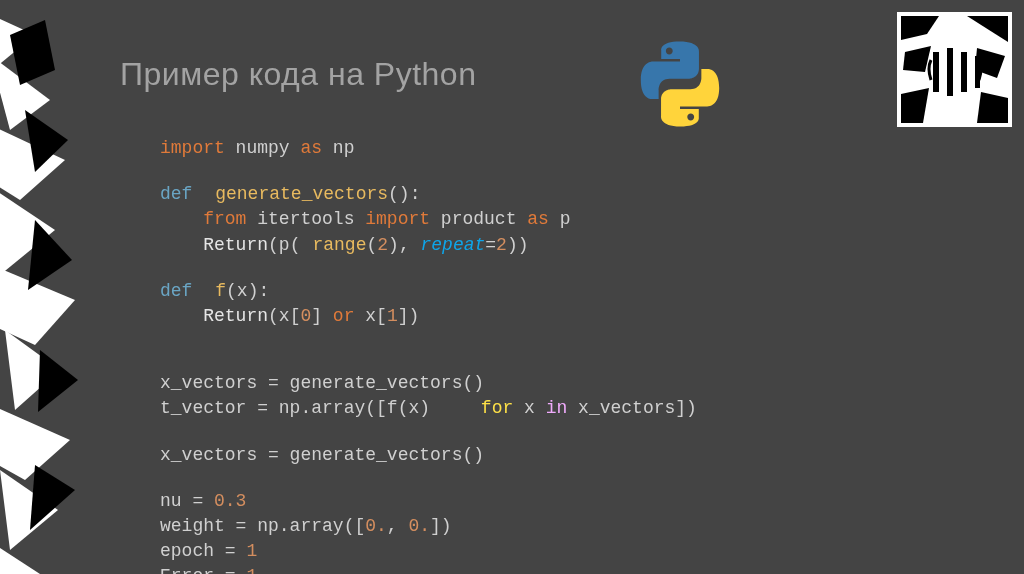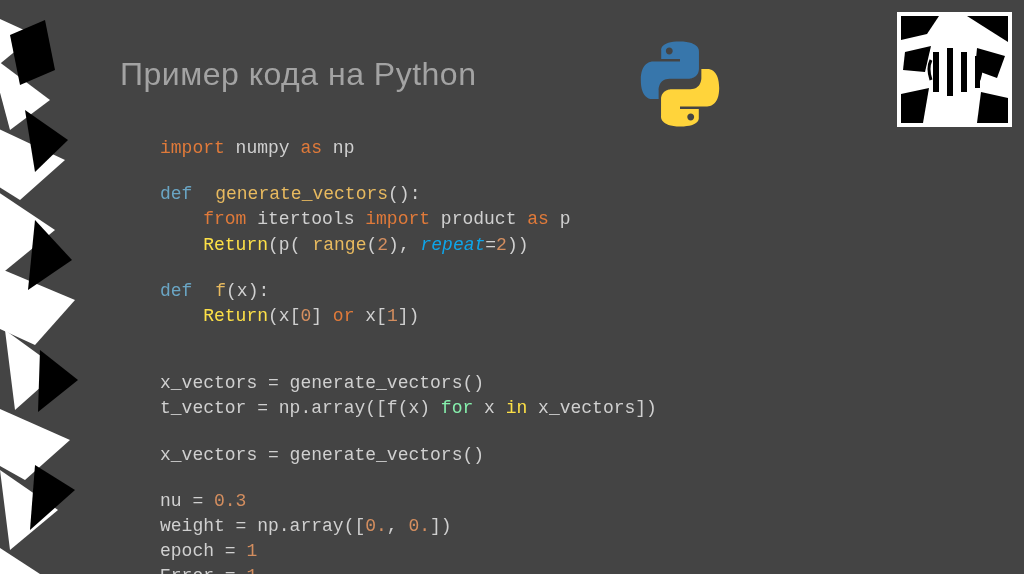--- a/index.html
+++ b/index.html
@@ -50,25 +50,25 @@
       top: 136px;
       font-family: Consolas, "Courier New", monospace;
       font-size: 18px;
       line-height: 1.4;
       color: #d0d0d0;
     }
     .line { white-space: pre; }
     .kw-import { color: #e07a3a; }
     .kw-def { color: #6aa5c4; }
     .kw-from { color: #e07a3a; }
-    .kw-return { color: #fde047; }
+    .kw-return { color: #e5e5e5; }
     .kw-as { color: #e07a3a; }
     .kw-or { color: #e07a3a; }
-    .kw-in { color: #fde047; }
-    .kw-for { color: #86efac; }
+    .kw-in { color: #f0abfc; }
+    .kw-for { color: #fde047; margin-left: 40px; }
     .fn-name { color: #e8ba5f; margin-left: 12px; }
     .num { color: #d48e5f; }
     .ident { color: #d0d0d0; }
     .param { color: #0ea5e9; font-style: italic; }
     .blank { height: 21px; }
   </style>
 </head>
 <body>
 
 <svg class="left-decoration" viewBox="0 0 120 574">

